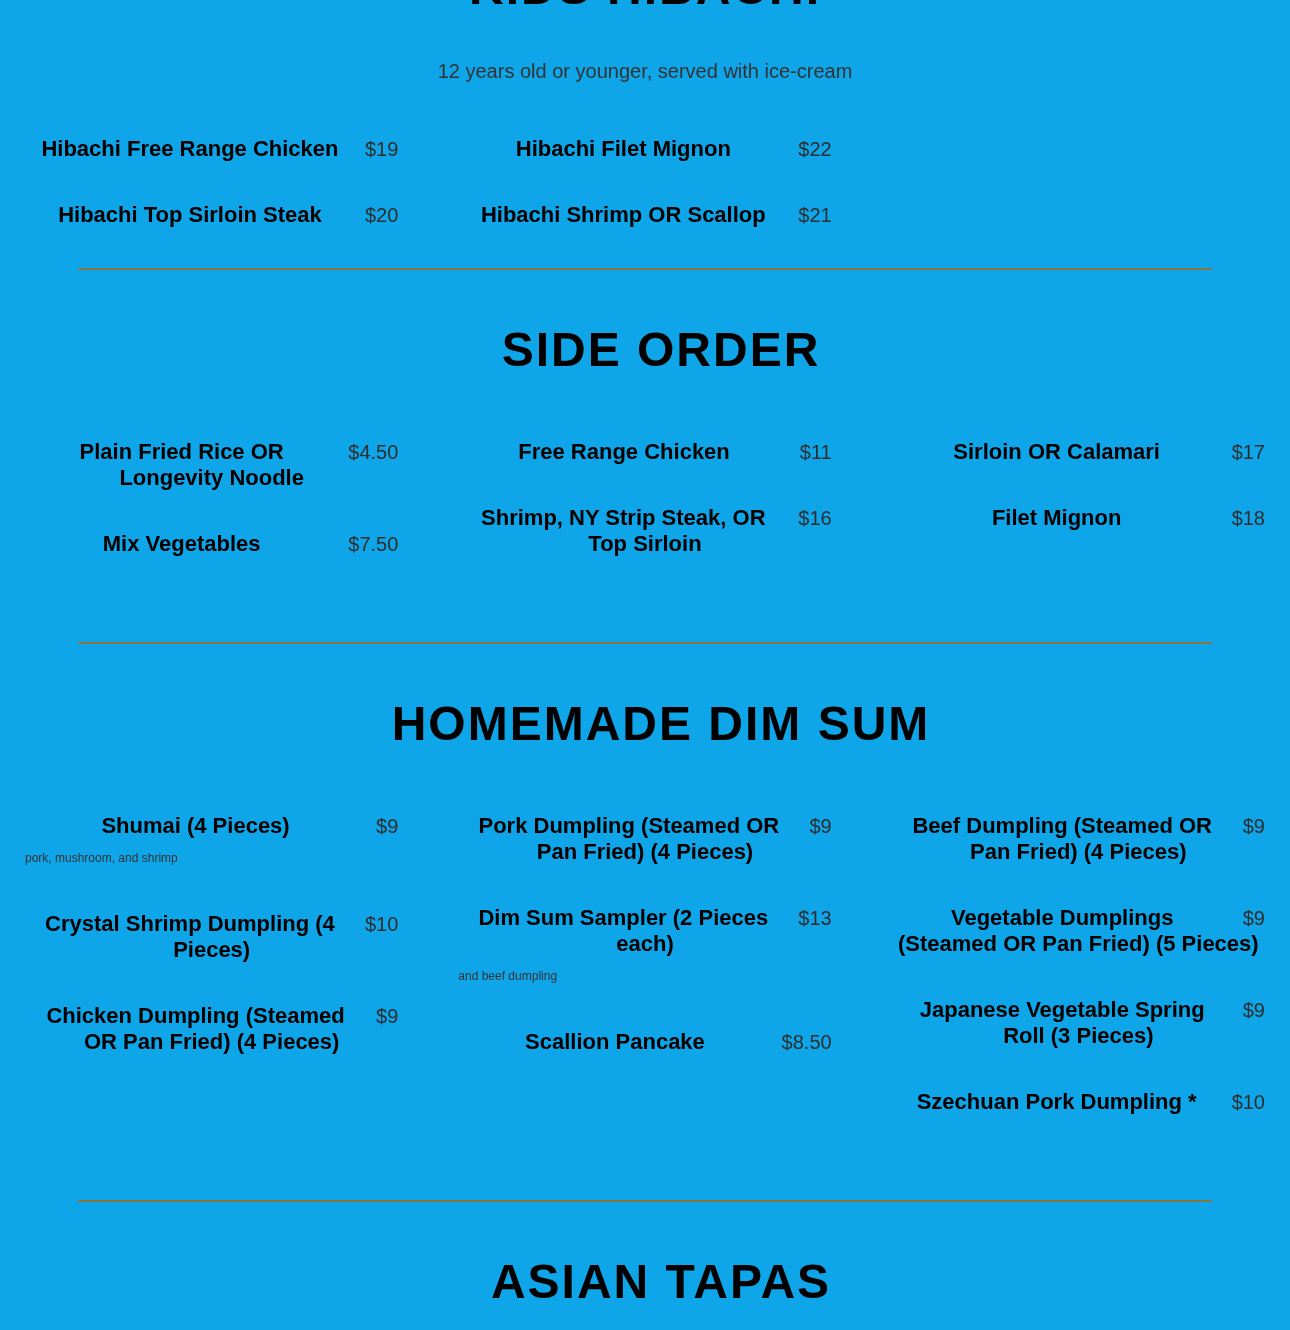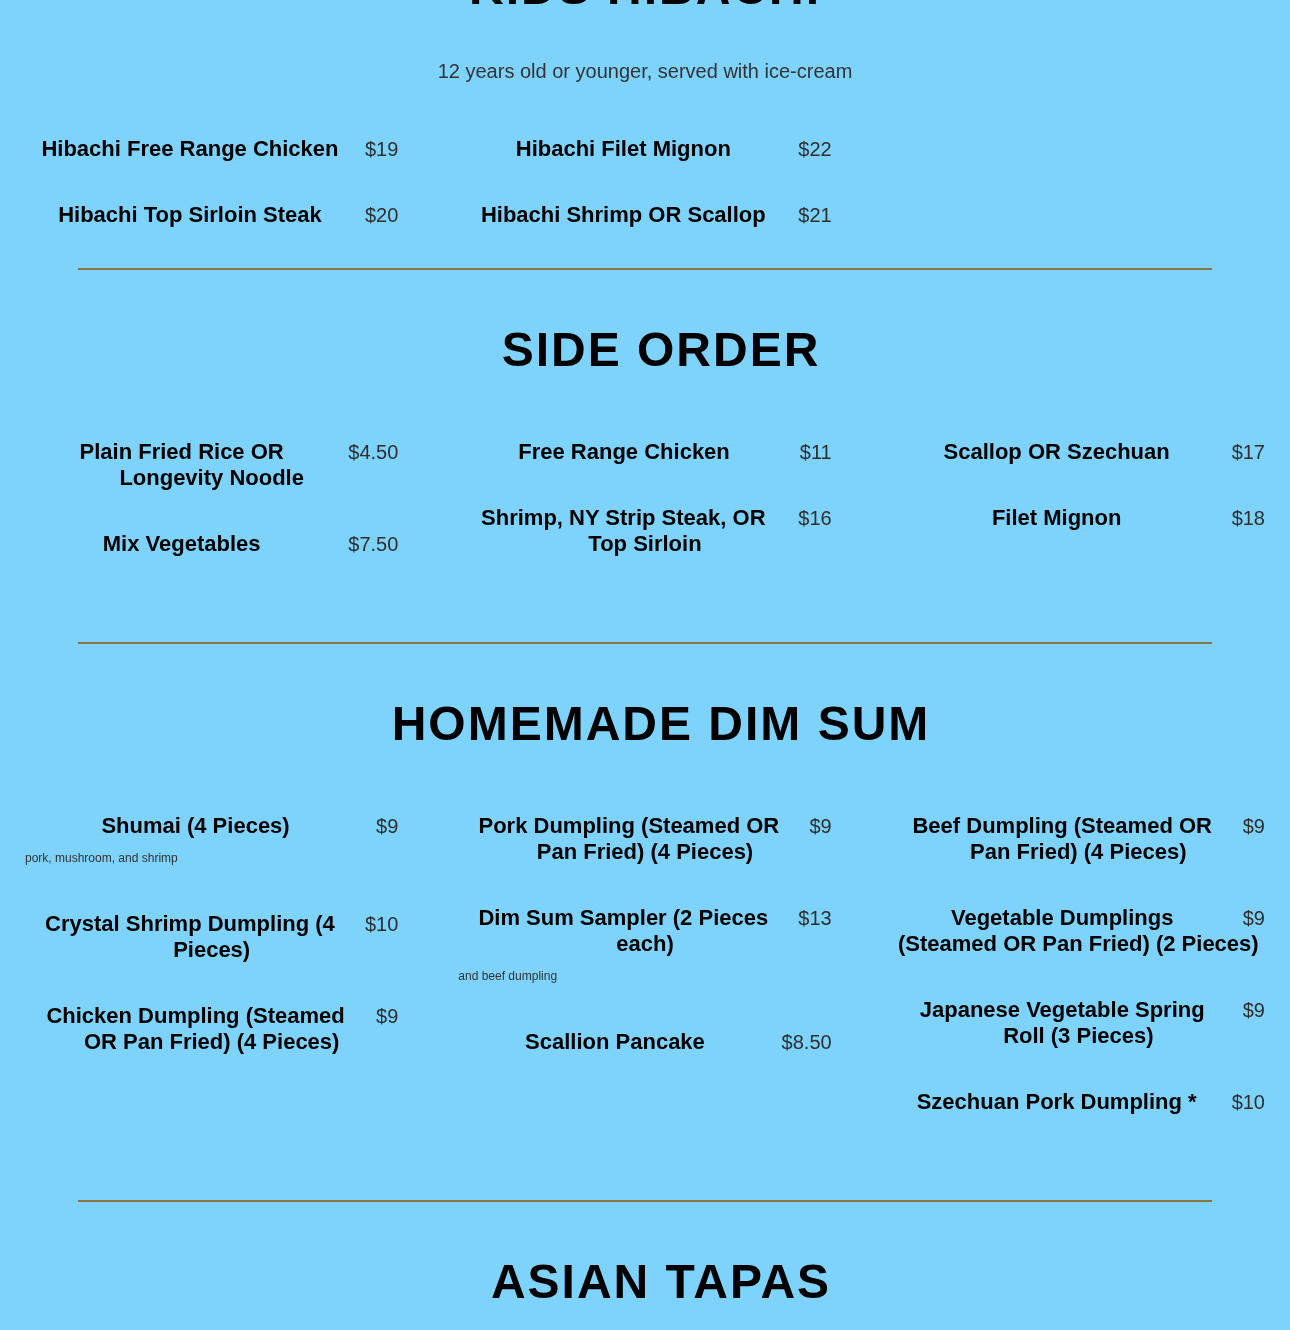--- a/index.html
+++ b/index.html
@@ -1,18 +1,18 @@
 <!DOCTYPE html>
 <html><head>
 <meta charset="utf-8">
 <style>
   html, body { margin: 0; padding: 0; background: #ffffff; }
   .page {
     width: 1290px; height: 1330px; overflow: hidden;
-    background: #7dd3fc;
+    background: #0ea5e9;
     font-family: "Liberation Sans", sans-serif;
     color: #000;
   }
   .clip-heading { height: 8px; overflow: hidden; }
   .clip-heading .heading { position: relative; top: -40px; margin: 0; }
   .heading {
     margin: 0; text-align: center;
     font-size: 48px; font-weight: 700; letter-spacing: 2px;
     line-height: 56px; color: #000;
   }
@@ -115,21 +115,21 @@
             <div class="name">
               <div class="line">Shrimp, NY Strip Steak, OR</div>
               <div class="line">Top Sirloin</div>
             </div>
           </div>
         </div>
         <div class="col">
           <div class="item">
             <span class="price">$17</span>
             <div class="name">
-              <div class="line">Scallop OR Szechuan</div>
+              <div class="line">Sirloin OR Calamari</div>
             </div>
           </div>
           <div class="item">
             <span class="price">$18</span>
             <div class="name">
               <div class="line">Filet Mignon</div>
             </div>
           </div>
         </div>
       </div>
@@ -195,21 +195,21 @@
             <span class="price">$9</span>
             <div class="name">
               <div class="line">Beef Dumpling (Steamed OR</div>
               <div class="line">Pan Fried) (4 Pieces)</div>
             </div>
           </div>
           <div class="item">
             <span class="price">$9</span>
             <div class="name">
               <div class="line">Vegetable Dumplings</div>
-              <div class="line">(Steamed OR Pan Fried) (2 Pieces)</div>
+              <div class="line">(Steamed OR Pan Fried) (5 Pieces)</div>
             </div>
           </div>
           <div class="item">
             <span class="price">$9</span>
             <div class="name">
               <div class="line">Japanese Vegetable Spring</div>
               <div class="line">Roll (3 Pieces)</div>
             </div>
           </div>
           <div class="item">

